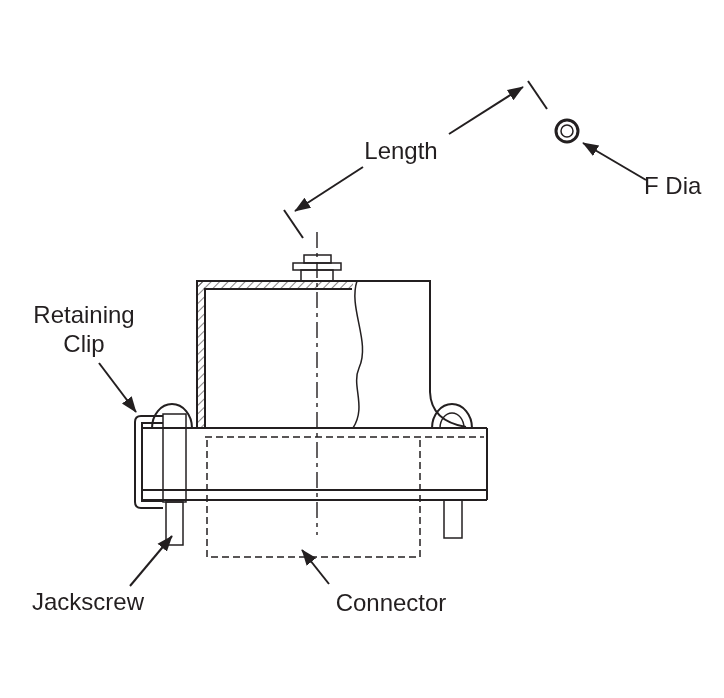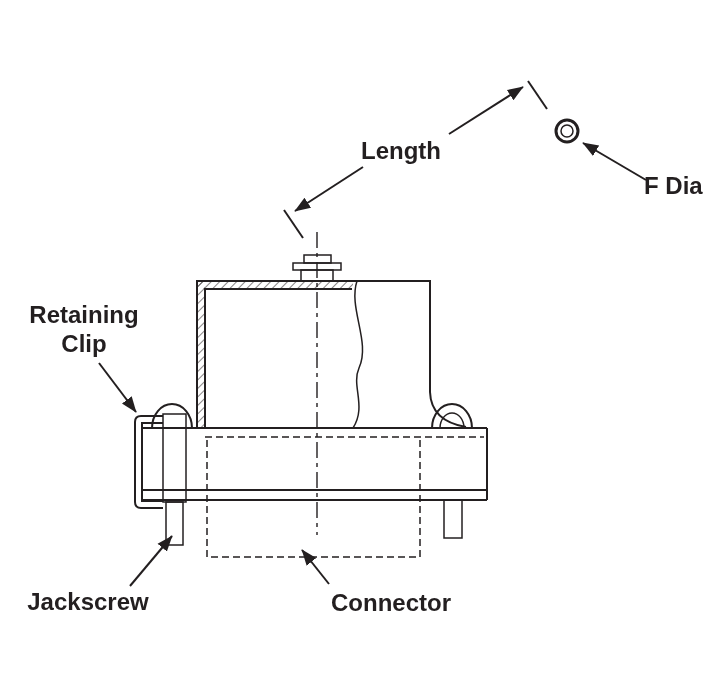--- a/index.html
+++ b/index.html
@@ -7,21 +7,20 @@
     padding: 0;
     background: #ffffff;
   }
   .canvas {
     position: relative;
     width: 724px;
     height: 698px;
     background: #ffffff;
     font-family: "Liberation Sans", sans-serif;
     overflow: hidden;
-    font-weight: bold;
   }
   svg { display: block; }
   .stroke { stroke: #231f20; fill: none; stroke-width: 2; stroke-linecap: butt; }
   .thin   { stroke-width: 1.5; }
   .dashed { stroke: #231f20; fill: none; stroke-width: 1.5; stroke-dasharray: 7 4; }
   .center { stroke: #231f20; fill: none; stroke-width: 1.4; stroke-dasharray: 16 5 4 5; }
   .leader { stroke: #231f20; fill: none; stroke-width: 2; }
   .lbl {
     fill: #231f20;
     stroke: none;

